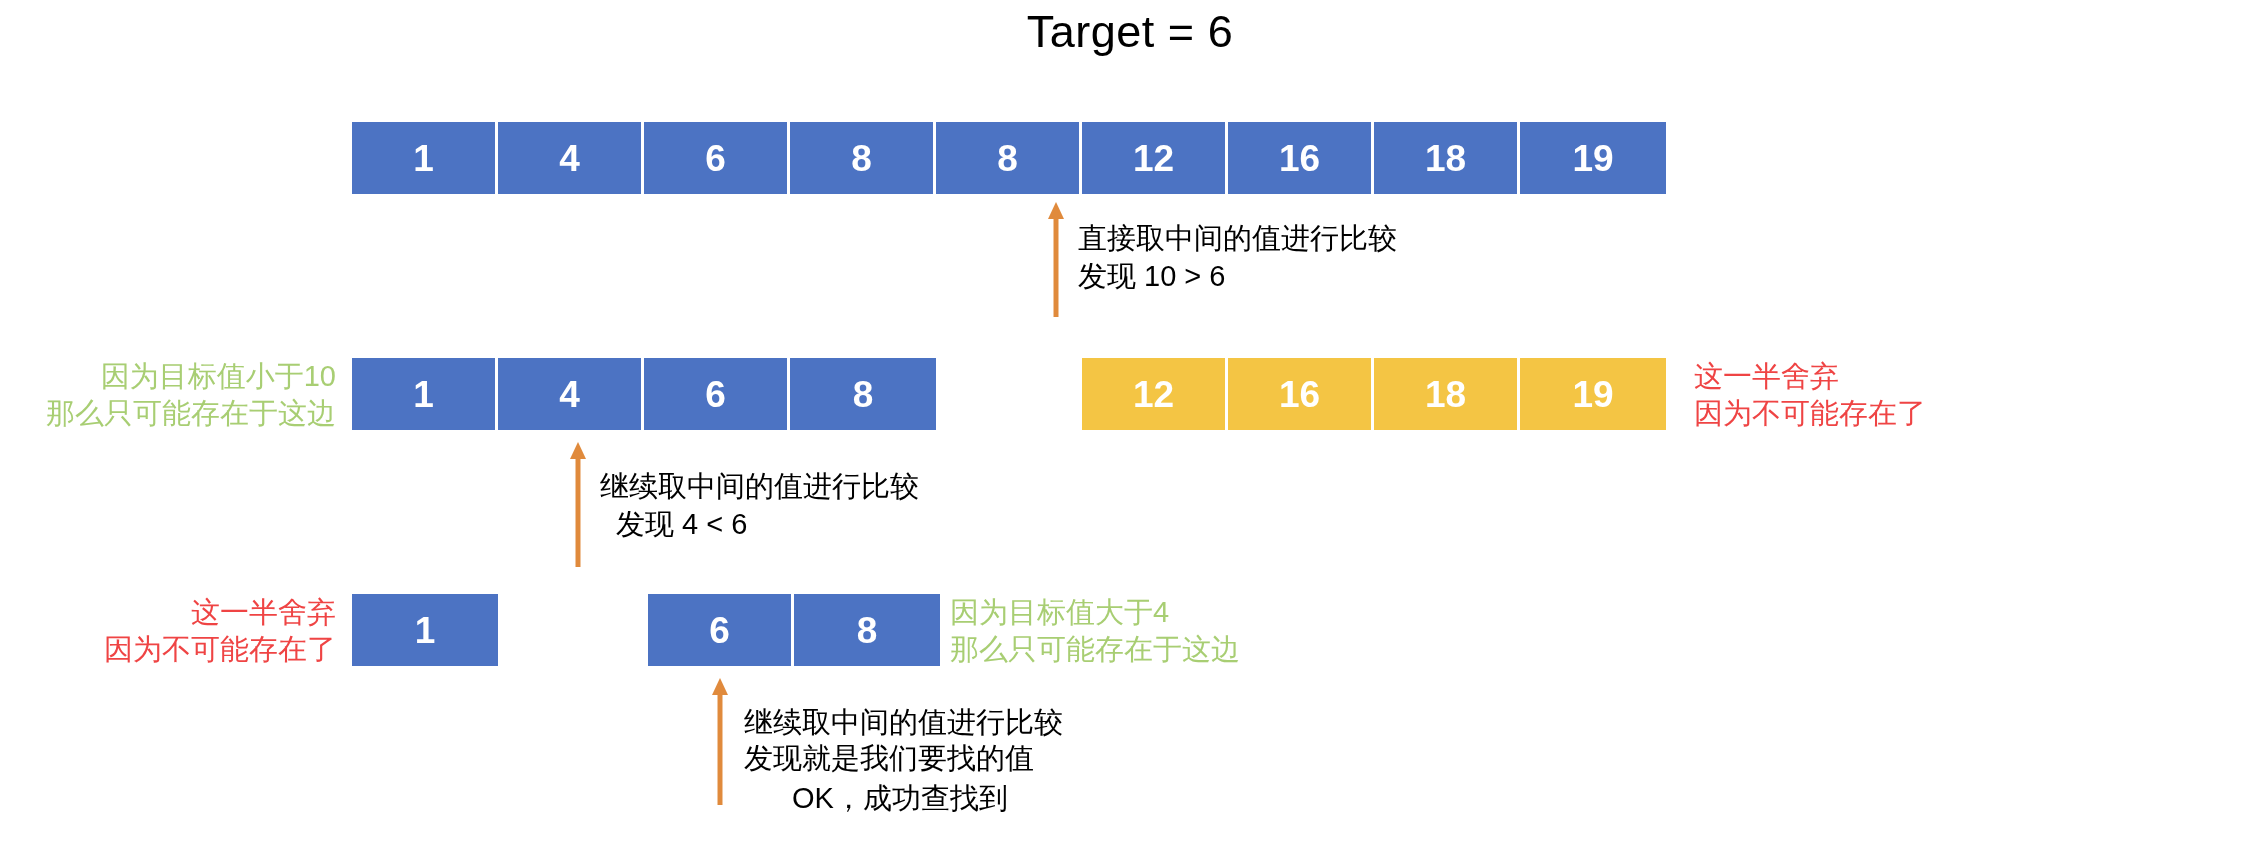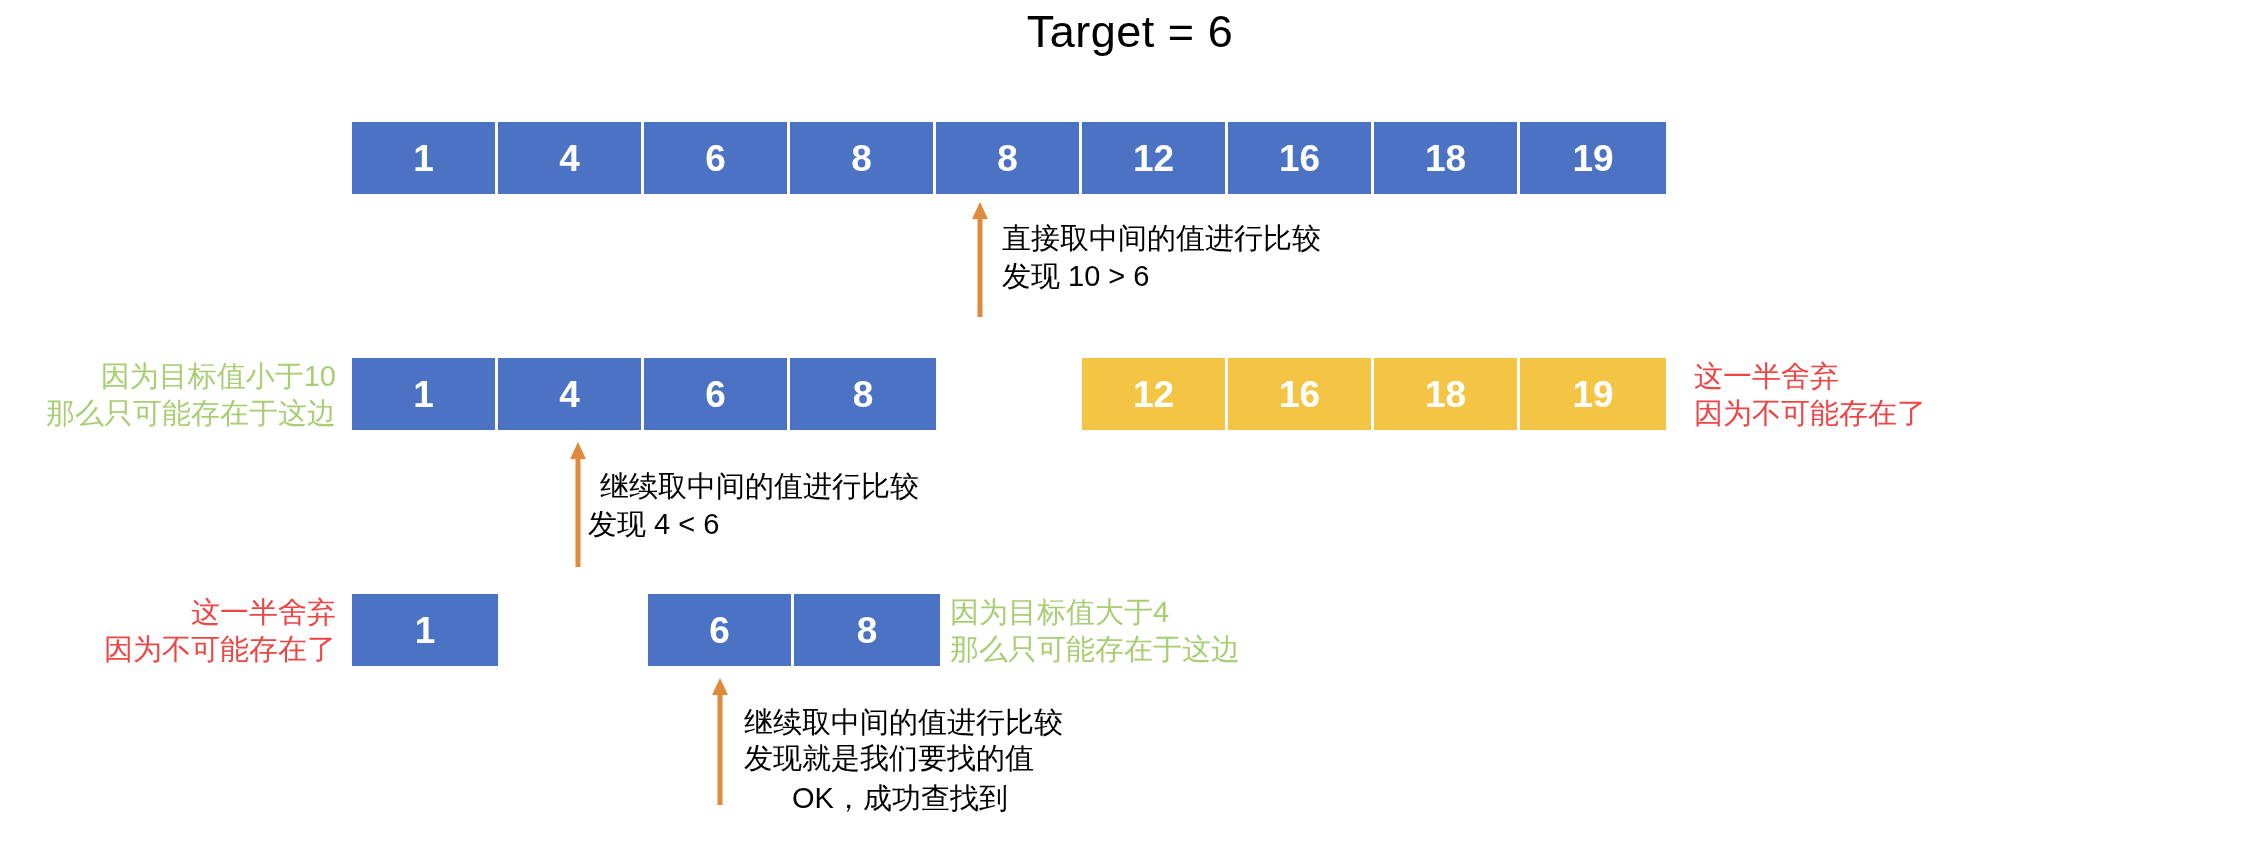--- a/index.html
+++ b/index.html
@@ -91,21 +91,21 @@
     <div class="cell blue">4</div>
     <div class="cell blue">6</div>
     <div class="cell blue">8</div>
     <div class="cell blue">8</div>
     <div class="cell blue">12</div>
     <div class="cell blue">16</div>
     <div class="cell blue">18</div>
     <div class="cell blue">19</div>
   </div>
 
-  <div class="annot" style="left:968px; top:200px; width:520px; height:120px;">
+  <div class="annot" style="left:1044px; top:200px; width:520px; height:120px;">
     <svg class="arrow" width="24" height="118" viewBox="0 0 24 118">
       <line x1="12" y1="117" x2="12" y2="16" stroke="#e08a3c" stroke-width="5"></line>
       <polygon points="12,2 4,19 20,19" fill="#e08a3c"></polygon>
     </svg>
     <div class="annot-text" style="left:34px; top:20px;">直接取中间的值进行比较</div>
     <div class="annot-text" style="left:34px; top:58px;text-align:right;">发现 10 &gt; 6</div>
   </div>
 
   <div class="row" style="left:352px; top:358px;">
     <div class="cell blue">1</div>
@@ -130,21 +130,21 @@
     <div>这一半舍弃</div>
     <div>因为不可能存在了</div>
   </div>
 
   <div class="annot" style="left:566px; top:440px; width:520px; height:120px;">
     <svg class="arrow" width="24" height="128" viewBox="0 0 24 128">
       <line x1="12" y1="127" x2="12" y2="16" stroke="#e08a3c" stroke-width="5"></line>
       <polygon points="12,2 4,19 20,19" fill="#e08a3c"></polygon>
     </svg>
     <div class="annot-text" style="left:34px; top:28px;">继续取中间的值进行比较</div>
-    <div class="annot-text" style="left:22px; top:66px;">发现 4 &lt; 6</div>
+    <div class="annot-text" style="left:50px; top:66px;">发现 4 &lt; 6</div>
   </div>
 
   <div class="row" style="left:352px; top:594px;">
     <div class="cell blue">1</div>
   </div>
 
   <div class="row" style="left:648px; top:594px;">
     <div class="cell blue">6</div>
     <div class="cell blue">8</div>
   </div>

